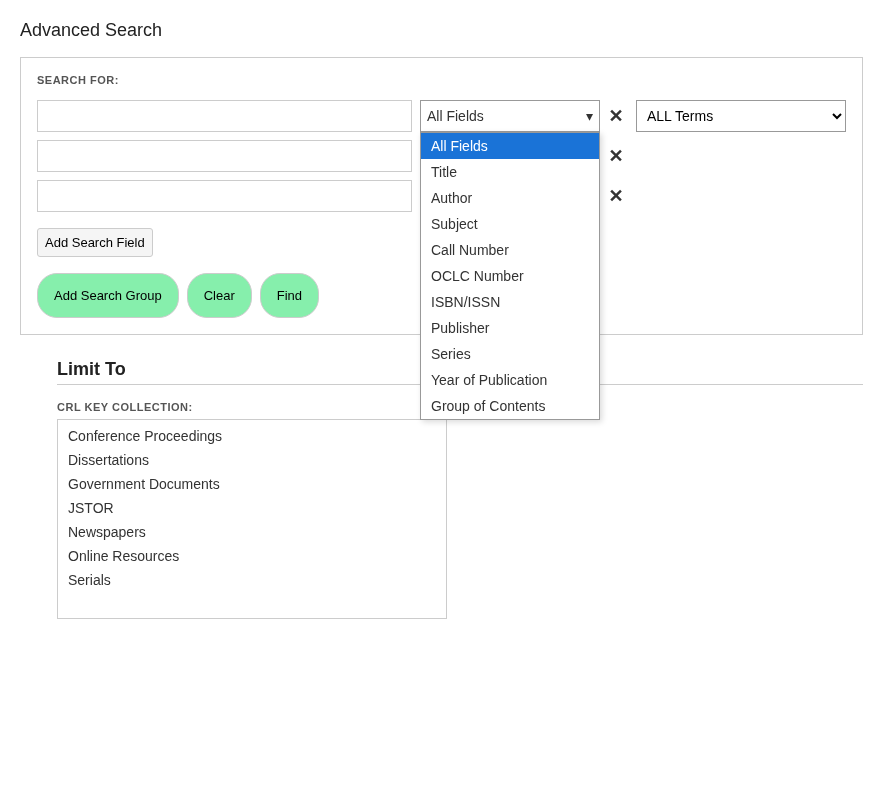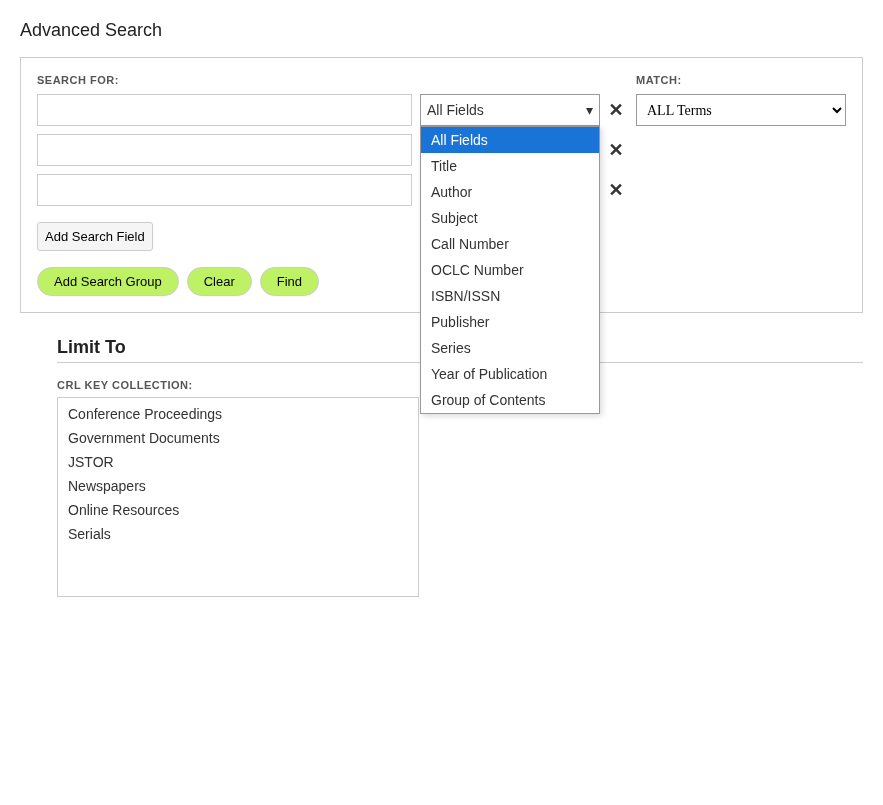--- a/index.html
+++ b/index.html
@@ -65,21 +65,20 @@
 
     .match-select {
       width: 210px;
       height: 32px;
       border: 1px solid #999;
       padding: 4px 6px;
       font-size: 14px;
       background: #fff;
       cursor: pointer;
       outline: none;
-      font-family: Liberation Serif, serif;
     }
 
     .remove-btn {
       background: none;
       border: none;
       font-size: 18px;
       font-weight: bold;
       cursor: pointer;
       color: #333;
       padding: 0 4px;
@@ -104,22 +103,22 @@
     }
 
     .bottom-buttons {
       display: flex;
       gap: 8px;
       margin-top: 4px;
     }
 
     .btn-rounded {
       border: 1px solid #ccc;
-      background: #bef264;
-      padding: 6px 16px;
+      background: #86efac;
+      padding: 14px 16px;
       font-size: 13px;
       cursor: pointer;
       border-radius: 20px;
     }
 
     
     .dropdown-container {
       position: relative;
     }
 
@@ -167,39 +166,40 @@
 
     .crl-label {
       font-size: 11px;
       font-weight: bold;
       color: #555;
       letter-spacing: 0.5px;
       margin-bottom: 6px;
     }
 
     .crl-listbox {
-      width: 362px;
+      width: 390px;
       height: 200px;
       border: 1px solid #ccc;
       overflow-y: scroll;
       padding: 4px 0;
       font-size: 14px;
       background: #fff;
     }
 
     .crl-listbox-item {
       padding: 4px 10px;
       cursor: pointer;
       color: #333;
     }
 
     
     .header-row {
       display: flex;
       align-items: center;
+      margin-bottom: 6px;
     }
 
     .col-search {
       flex: 1;
     }
 
     .col-spacer {
       width: 28px; 
     }
 
@@ -219,23 +219,20 @@
 
 <h2>Advanced Search</h2>
 
 <div class="advanced-search-box">
 
   <div class="header-row">
     <div class="col-search">
       <div class="search-for-label">SEARCH FOR:</div>
     </div>
     <div class="col-spacer"></div>
-    <div class="col-match">
-      <div class="match-label">MATCH:</div>
-    </div>
   </div>
 
   <div class="row-wrapper">
     <div class="col-search" style="display:flex; align-items:flex-start; position:relative;">
       <input type="text" class="search-input" style="margin-right: 8px;">
       <div class="dropdown-container">
 
         <div class="field-select" style="display:flex;align-items:center;justify-content:space-between;border:1px solid #999;height:32px;padding:4px 6px;cursor:pointer;background:#fff;width:180px;">
           <span>All Fields</span>
           <span>▾</span>
@@ -309,19 +306,20 @@
 </div>
 
 <div class="limit-to-section">
   <div class="limit-to-title">Limit To</div>
   <hr class="limit-to-divider">
 
   <div class="crl-label">CRL KEY COLLECTION:</div>
 
   <div class="crl-listbox">
     <div class="crl-listbox-item">Conference Proceedings</div>
+    <div class="crl-listbox-item">Dissertations</div>
     <div class="crl-listbox-item">Government Documents</div>
     <div class="crl-listbox-item">JSTOR</div>
     <div class="crl-listbox-item">Newspapers</div>
     <div class="crl-listbox-item">Online Resources</div>
     <div class="crl-listbox-item">Serials</div>
   </div>
 </div>
 
 </body></html>

